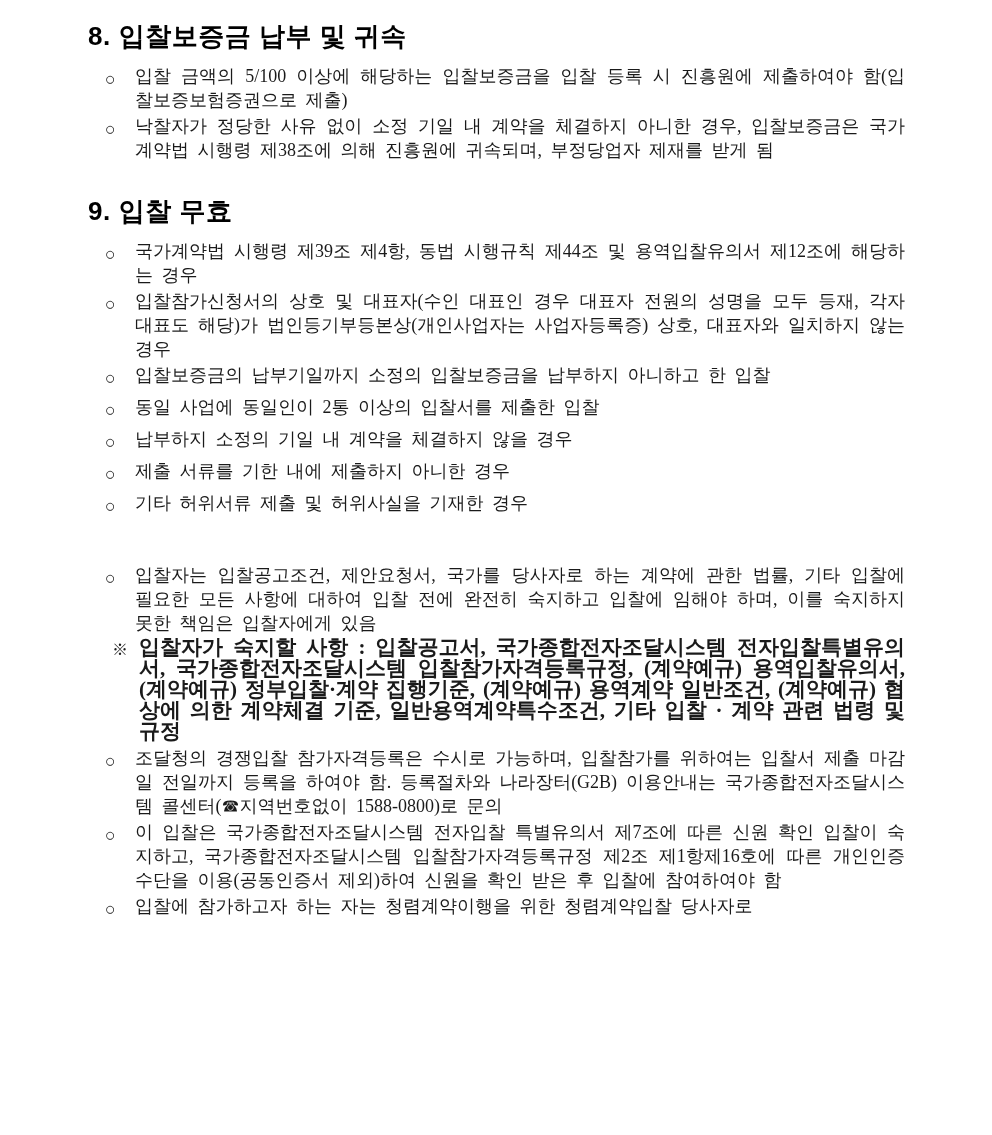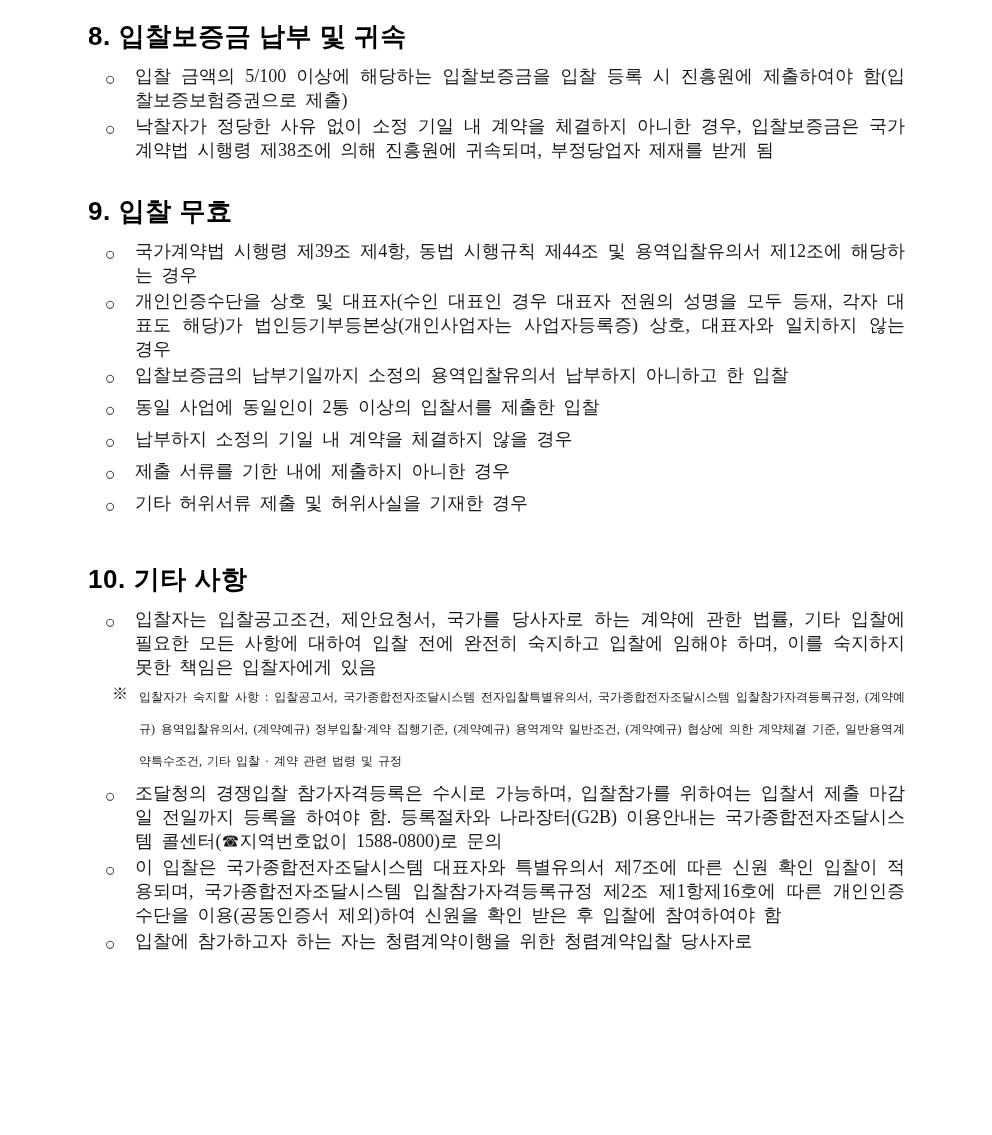--- a/index.html
+++ b/index.html
@@ -56,23 +56,24 @@
     text-align: justify;
     word-break: break-all;
   }
   .item.note { padding-left: 24px; margin: 2px 0 4px 0; }
   .item.note .marker {
     width: 27px;
     font-size: 16px;
     line-height: 26px;
   }
   .item.note .text {
-    font-size: 12px;
-    line-height: 32px;
+    font-size: 21px;
+    line-height: 21px;
     word-spacing: 2px;
+    font-weight: bold;
   }
 </style>
 </head>
 <body>
 
 <div class="page">
 
   <div class="section">
     <h2 class="section-heading"><span class="num">8.</span><span>입찰보증금 납부 및 귀속</span></h2>
     <div class="item">
@@ -86,61 +87,60 @@
   </div>
 
   <div class="section">
     <h2 class="section-heading"><span class="num">9.</span><span>입찰 무효</span></h2>
     <div class="item">
       <span class="marker">○</span>
       <p class="text">국가계약법 시행령 제39조 제4항, 동법 시행규칙 제44조 및 용역입찰유의서 제12조에 해당하는 경우</p>
     </div>
     <div class="item">
       <span class="marker">○</span>
-      <p class="text">개인인증수단을 상호 및 대표자(수인 대표인 경우 대표자 전원의 성명을 모두 등재, 각자 대표도 해당)가 법인등기부등본상(개인사업자는 사업자등록증) 상호, 대표자와 일치하지 않는 경우</p>
+      <p class="text">입찰참가신청서의 상호 및 대표자(수인 대표인 경우 대표자 전원의 성명을 모두 등재, 각자 대표도 해당)가 법인등기부등본상(개인사업자는 사업자등록증) 상호, 대표자와 일치하지 않는 경우</p>
     </div>
     <div class="item">
       <span class="marker">○</span>
-      <p class="text">입찰보증금의 납부기일까지 소정의 용역입찰유의서 납부하지 아니하고 한 입찰</p>
+      <p class="text">입찰보증금의 납부기일까지 소정의 입찰보증금을 납부하지 아니하고 한 입찰</p>
     </div>
     <div class="item">
       <span class="marker">○</span>
       <p class="text">동일 사업에 동일인이 2통 이상의 입찰서를 제출한 입찰</p>
     </div>
     <div class="item">
       <span class="marker">○</span>
       <p class="text">납부하지 소정의 기일 내 계약을 체결하지 않을 경우</p>
     </div>
     <div class="item">
       <span class="marker">○</span>
       <p class="text">제출 서류를 기한 내에 제출하지 아니한 경우</p>
     </div>
     <div class="item">
       <span class="marker">○</span>
       <p class="text">기타 허위서류 제출 및 허위사실을 기재한 경우</p>
     </div>
   </div>
 
   <div class="section gap-large">
-    <h2 class="section-heading"><span class="num">10.</span><span>기타 사항</span></h2>
     <div class="item">
       <span class="marker">○</span>
       <p class="text">입찰자는 입찰공고조건, 제안요청서, 국가를 당사자로 하는 계약에 관한 법률, 기타 입찰에 필요한 모든 사항에 대하여 입찰 전에 완전히 숙지하고 입찰에 임해야 하며, 이를 숙지하지 못한 책임은 입찰자에게 있음</p>
     </div>
     <div class="item note">
       <span class="marker">※</span>
       <p class="text">입찰자가 숙지할 사항 : 입찰공고서, 국가종합전자조달시스템 전자입찰특별유의서, 국가종합전자조달시스템 입찰참가자격등록규정, (계약예규) 용역입찰유의서, (계약예규) 정부입찰·계약 집행기준, (계약예규) 용역계약 일반조건, (계약예규) 협상에 의한 계약체결 기준, 일반용역계약특수조건, 기타 입찰 · 계약 관련 법령 및 규정</p>
     </div>
     <div class="item">
       <span class="marker">○</span>
       <p class="text">조달청의 경쟁입찰 참가자격등록은 수시로 가능하며, 입찰참가를 위하여는 입찰서 제출 마감일 전일까지 등록을 하여야 함. 등록절차와 나라장터(G2B) 이용안내는 국가종합전자조달시스템 콜센터(☎지역번호없이 1588-0800)로 문의</p>
     </div>
     <div class="item">
       <span class="marker">○</span>
-      <p class="text">이 입찰은 국가종합전자조달시스템 대표자와 특별유의서 제7조에 따른 신원 확인 입찰이 적용되며, 국가종합전자조달시스템 입찰참가자격등록규정 제2조 제1항제16호에 따른 개인인증수단을 이용(공동인증서 제외)하여 신원을 확인 받은 후 입찰에 참여하여야 함</p>
+      <p class="text">이 입찰은 국가종합전자조달시스템 전자입찰 특별유의서 제7조에 따른 신원 확인 입찰이 숙지하고, 국가종합전자조달시스템 입찰참가자격등록규정 제2조 제1항제16호에 따른 개인인증수단을 이용(공동인증서 제외)하여 신원을 확인 받은 후 입찰에 참여하여야 함</p>
     </div>
     <div class="item">
       <span class="marker">○</span>
       <p class="text">입찰에 참가하고자 하는 자는 청렴계약이행을 위한 청렴계약입찰 당사자로</p>
     </div>
   </div>
 
 </div>
 
 </body></html>

